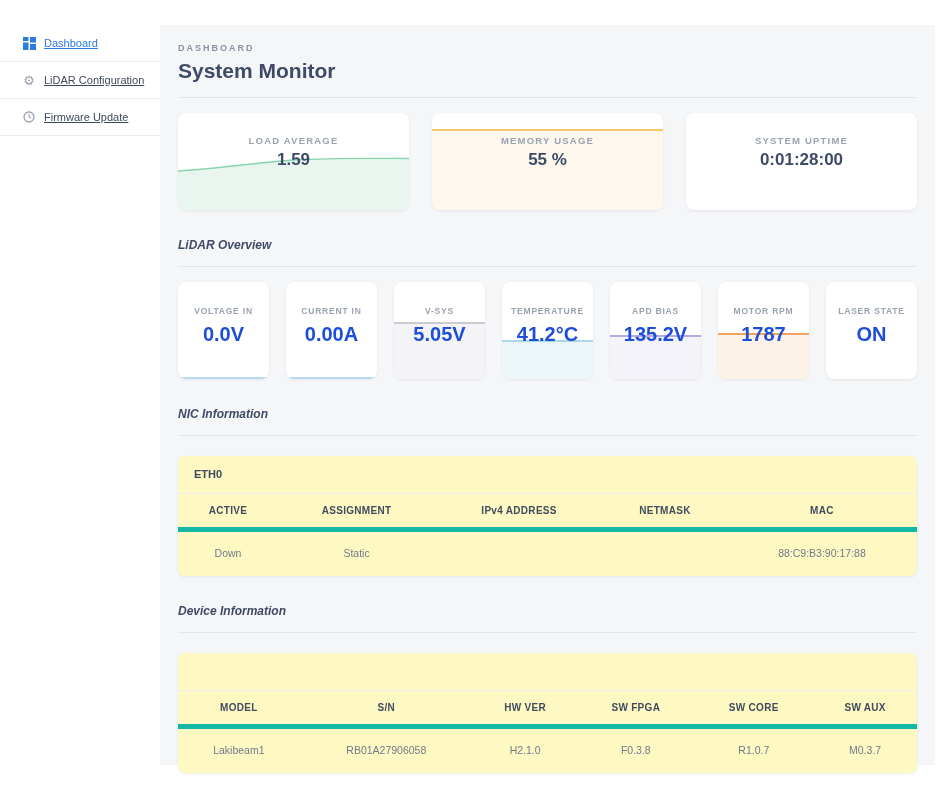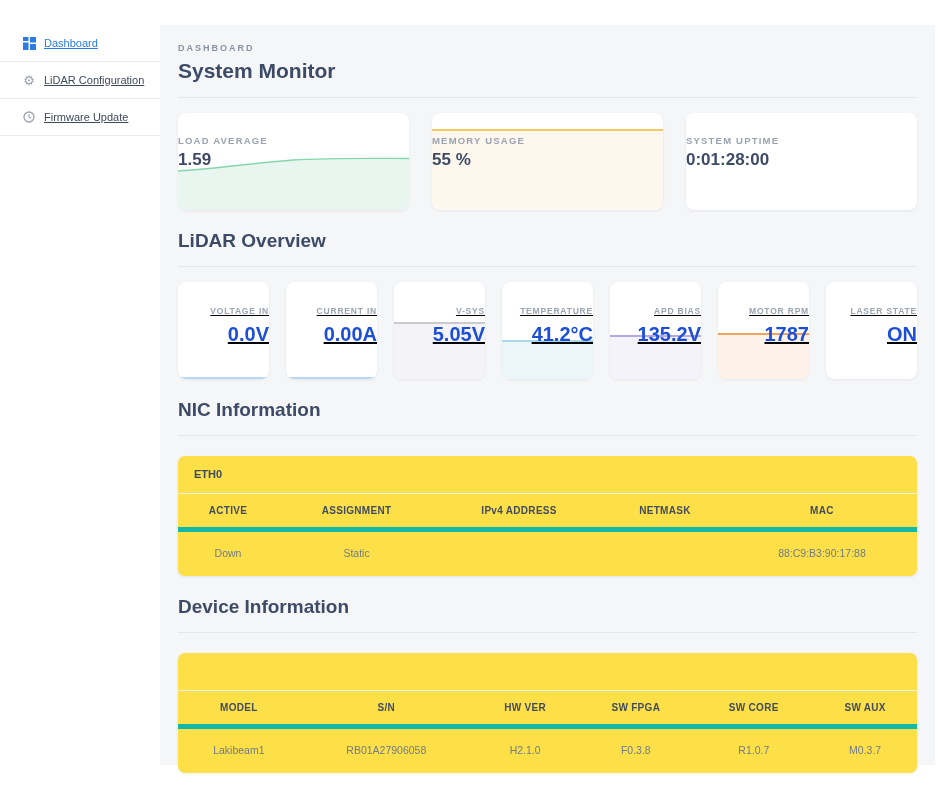--- a/index.html
+++ b/index.html
@@ -14,53 +14,53 @@
   .side-item .lbl { font-size:11px; text-decoration:underline; color:#3f4a5c; }
   .side-item.active .lbl { color:#2b7ce0; }
   .side-icon { width:14px; height:14px; display:flex; align-items:center;
                justify-content:center; color:#9aa3af; font-size:13px; line-height:1; }
 
   
   .main { width:775px; background:#f4f6f8; padding:18px 18px 12px 18px; }
   .eyebrow { font-size:9px; letter-spacing:2px; color:#8a93a3; font-weight:bold; }
   .page-title { font-size:21px; font-weight:bold; color:#3e4b66; margin-top:6px; }
   .divider { border:none; border-top:1px solid #e4e7ea; margin:14px 0 0 0; }
-  .section-title { font-size:19px; font-weight:bold; color:#3e4b66; margin-top:20px; }
+  .section-title { font-size:12px; font-weight:bold; color:#3e4b66; margin-top:28px;font-style:italic; }
 
   
   .stats-row { display:flex; gap:23px; margin-top:15px; }
   .stat-card { flex:1; height:97px; background:#ffffff; border-radius:8px;
                box-shadow:0 1px 3px rgba(20,30,60,.07); position:relative;
-               overflow:hidden; }
+               overflow:hidden; text-align:center; }
   .stat-card .card-label { position:relative; z-index:2; font-size:9.5px; letter-spacing:1.2px;
                color:#9aa3b2; margin-top:22px; font-weight:bold; }
   .stat-card .card-value { position:relative; z-index:2; font-size:17px; font-weight:bold;
                color:#3e4b66; margin-top:4px; }
   .spark-svg { position:absolute; left:0; top:0; width:100%; height:100%; z-index:1; }
   .mem-fill { position:absolute; left:0; right:0; top:16px; bottom:0; z-index:1;
               background:#fdf7ed; border-top:2px solid #f3c867; }
 
   
   .mini-row { display:flex; gap:17px; margin-top:15px; }
   .mini-card { flex:1; height:97px; background:#ffffff; border-radius:8px;
                box-shadow:0 1px 3px rgba(20,30,60,.07); position:relative;
-               overflow:hidden; text-align:right;text-decoration:underline; }
+               overflow:hidden; text-align:center; }
   .mini-card .card-label { position:relative; z-index:2; font-size:8.5px; letter-spacing:.8px;
                color:#9aa3b2; margin-top:24px; font-weight:bold; white-space:nowrap; }
   .mini-card .card-value { position:relative; z-index:2; font-size:20px; font-weight:bold;
                color:#1d4ed8; margin-top:7px; }
   .mini-fill { position:absolute; left:0; right:0; bottom:0; z-index:1; }
   .fill-vsys  { top:40px; background:#f4f4f6; border-top:2px solid #c9cbd0; }
   .fill-temp  { top:58px; background:#ecf6f9; border-top:2px solid #a9d9e8; }
   .fill-apd   { top:53px; background:#f5f3fa; border-top:2px solid #b4a9e2; }
   .fill-motor { top:51px; background:#fcf2e7; border-top:2px solid #f0a45f; }
   .fill-bottomline { top:auto; height:2px; background:#b9d7f2; }
 
   
-  .table-card { background:#fde047; border-radius:7px; margin-top:20px;
+  .table-card { background:#fef9c3; border-radius:7px; margin-top:20px;
                 box-shadow:0 1px 3px rgba(20,30,60,.07); overflow:hidden; }
   .table-card-header { padding:12px 16px; font-size:11px; font-weight:bold;
                 color:#3f4a5e; min-height:37px; }
   .data-table { width:100%; border-collapse:collapse; }
   .data-table th { font-size:10px; color:#414b5e; padding:11px 8px; text-align:center;
                 border-top:1px solid #eceef1; border-bottom:5px solid #14b8a6;
                 letter-spacing:.3px; }
   .data-table td { font-size:10.5px; color:#707a8a; padding:15px 8px 17px;
                 text-align:center; }
 </style>

